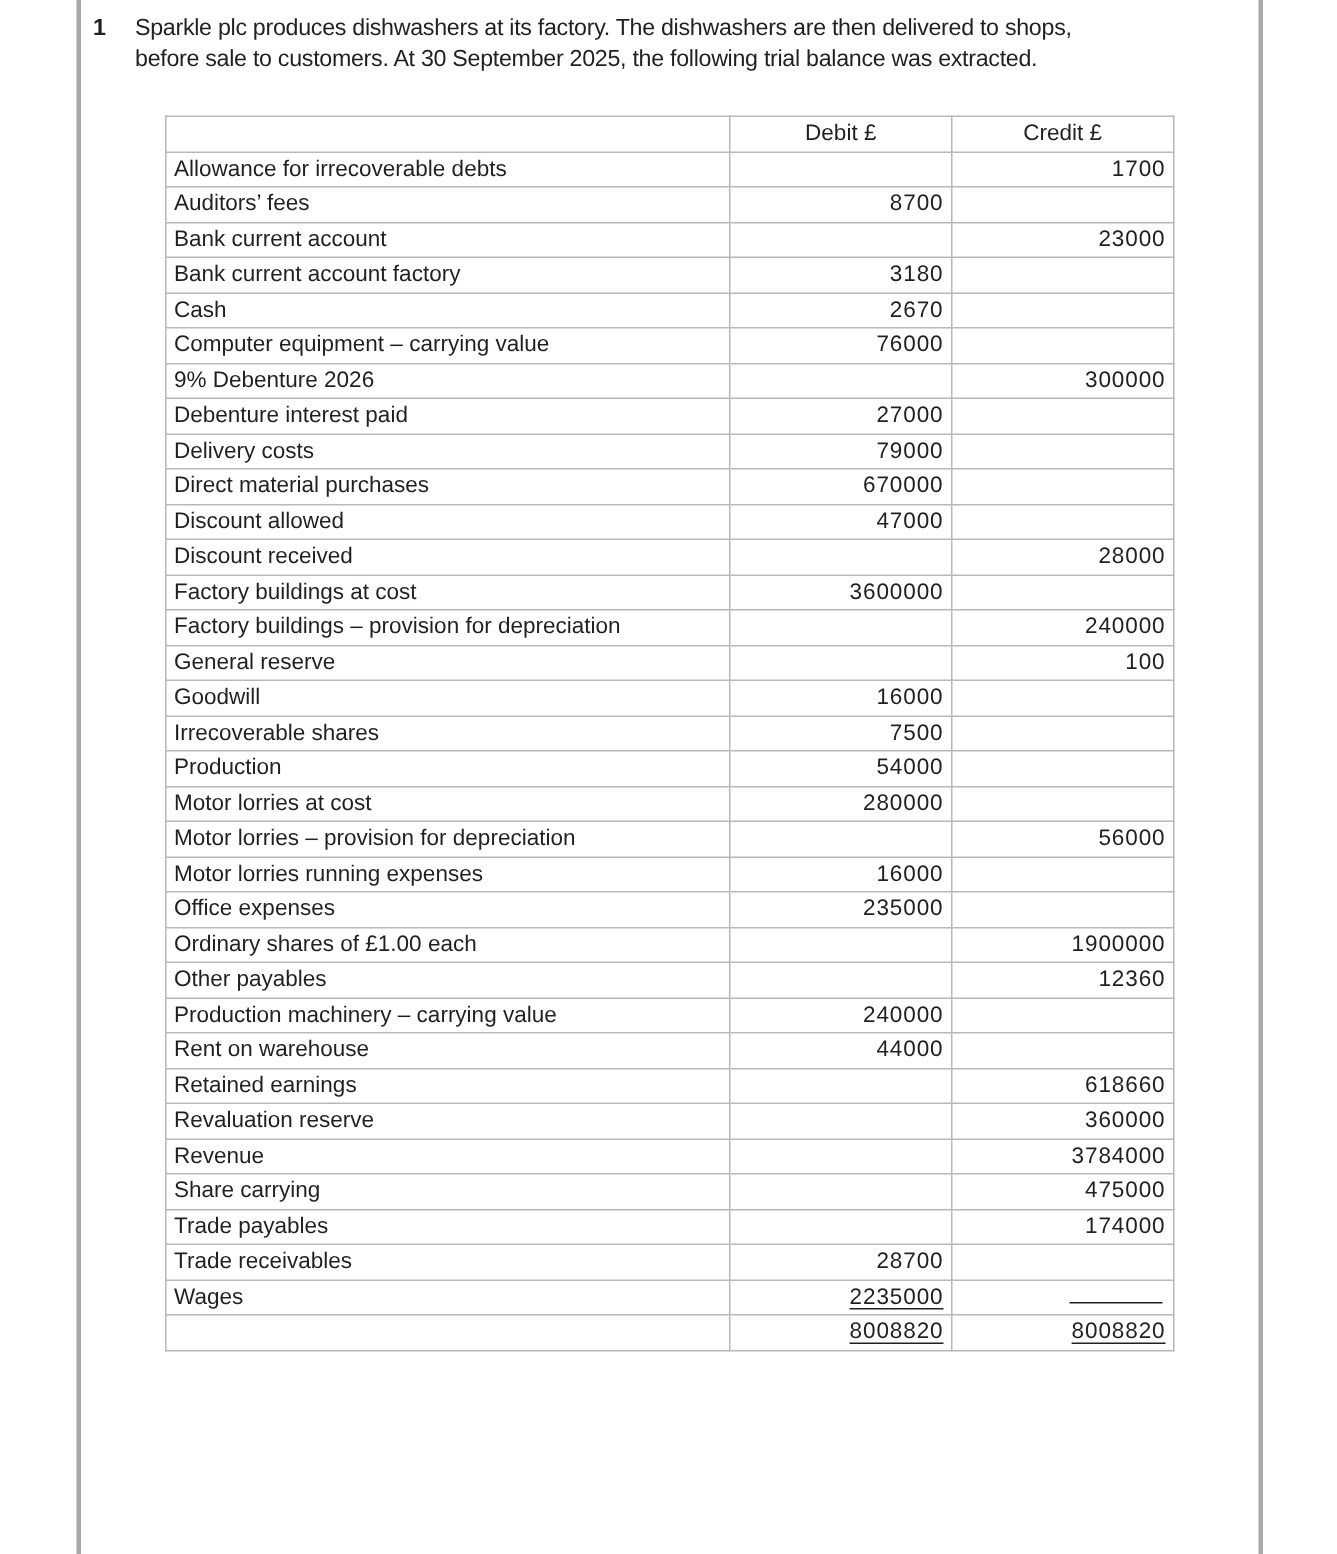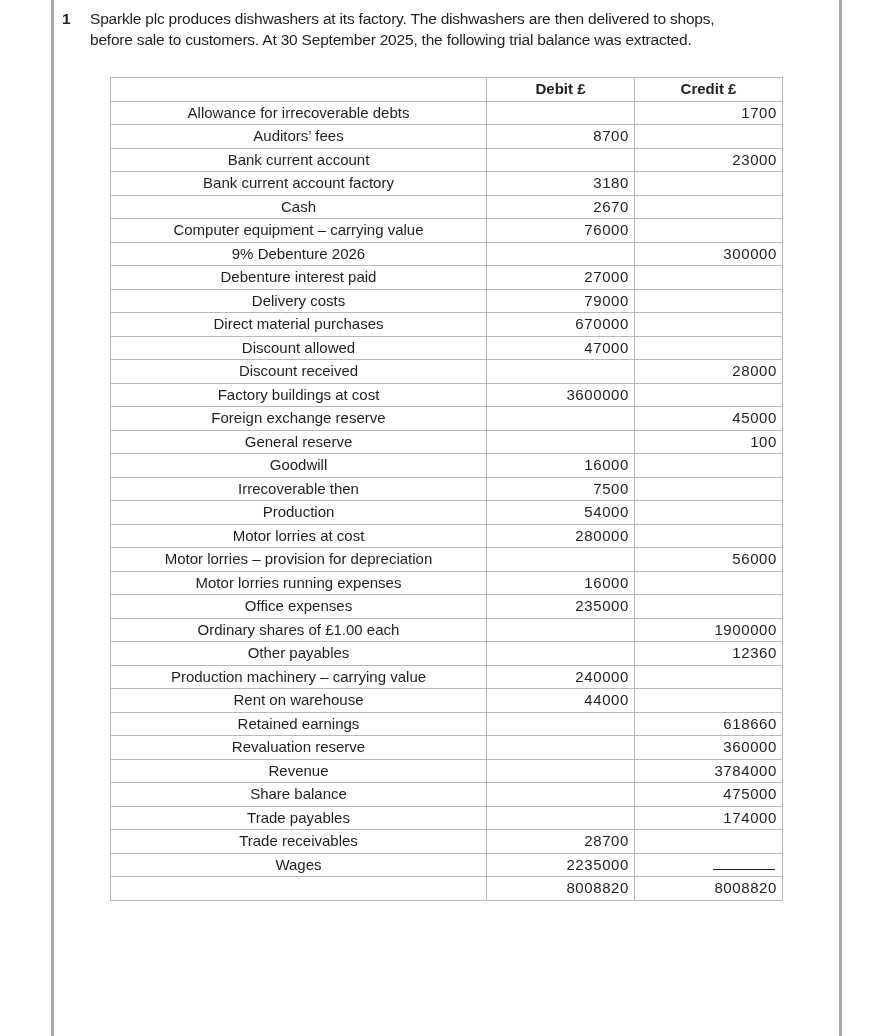--- a/index.html
+++ b/index.html
@@ -15,27 +15,27 @@
     }
     .qnum { position: absolute; left: 0; top: 0; font-weight: bold; }
     .qtext { margin-left: 28px; }
     table.tb {
       position: absolute; left: 110px; top: 77px;
       border-collapse: collapse; font-size: 15px;
     }
     table.tb td, table.tb th {
       border: 1.5px solid #b7b8ba; height: 22.5px; padding: 0 5px; line-height: 22px;
     }
-    table.tb th { font-weight: bold; text-align: center; font-size: 15px; margin-top: 44px; }
+    table.tb th { font-weight: normal; text-align: center; font-size: 15px; margin-top: 44px; }
     col.c1 { width: 376px; }
     col.c2 { width: 148px; }
     col.c3 { width: 148px; }
-    td.acc { text-align: center; }
+    td.acc { text-align: left; }
     td.num { text-align: right; letter-spacing: 0.6px; }
-    .u { text-underline-offset: 3px; }
+    .u { text-decoration: underline; text-underline-offset: 3px; }
     .ul-blank { display: inline-block; width: 62px; border-bottom: 1px solid #231f20; height: 12px; margin-right: 2px; }
   </style>
 </head>
 <body>
 
 <div class="rule-left"></div>
 <div class="rule-right"></div>
 
 <div class="question">
   <span class="qnum">1</span>
@@ -115,36 +115,36 @@
         <td class="acc"><span>Discount received</span></td>
         <td class="num"><span></span></td>
         <td class="num"><span>28000</span></td>
       </tr>
       <tr>
         <td class="acc"><span>Factory buildings at cost</span></td>
         <td class="num"><span>3600000</span></td>
         <td class="num"><span></span></td>
       </tr>
       <tr>
-        <td class="acc"><span>Foreign exchange reserve</span></td>
-        <td class="num"><span></span></td>
-        <td class="num"><span>45000</span></td>
+        <td class="acc"><span>Factory buildings – provision for depreciation</span></td>
+        <td class="num"><span></span></td>
+        <td class="num"><span>240000</span></td>
       </tr>
       <tr>
         <td class="acc"><span>General reserve</span></td>
         <td class="num"><span></span></td>
         <td class="num"><span>100</span></td>
       </tr>
       <tr>
         <td class="acc"><span>Goodwill</span></td>
         <td class="num"><span>16000</span></td>
         <td class="num"><span></span></td>
       </tr>
       <tr>
-        <td class="acc"><span>Irrecoverable then</span></td>
+        <td class="acc"><span>Irrecoverable shares</span></td>
         <td class="num"><span>7500</span></td>
         <td class="num"><span></span></td>
       </tr>
       <tr>
         <td class="acc"><span>Production</span></td>
         <td class="num"><span>54000</span></td>
         <td class="num"><span></span></td>
       </tr>
       <tr>
         <td class="acc"><span>Motor lorries at cost</span></td>
@@ -195,21 +195,21 @@
         <td class="acc"><span>Revaluation reserve</span></td>
         <td class="num"><span></span></td>
         <td class="num"><span>360000</span></td>
       </tr>
       <tr>
         <td class="acc"><span>Revenue</span></td>
         <td class="num"><span></span></td>
         <td class="num"><span>3784000</span></td>
       </tr>
       <tr>
-        <td class="acc"><span>Share balance</span></td>
+        <td class="acc"><span>Share carrying</span></td>
         <td class="num"><span></span></td>
         <td class="num"><span>475000</span></td>
       </tr>
       <tr>
         <td class="acc"><span>Trade payables</span></td>
         <td class="num"><span></span></td>
         <td class="num"><span>174000</span></td>
       </tr>
       <tr>
         <td class="acc"><span>Trade receivables</span></td>

